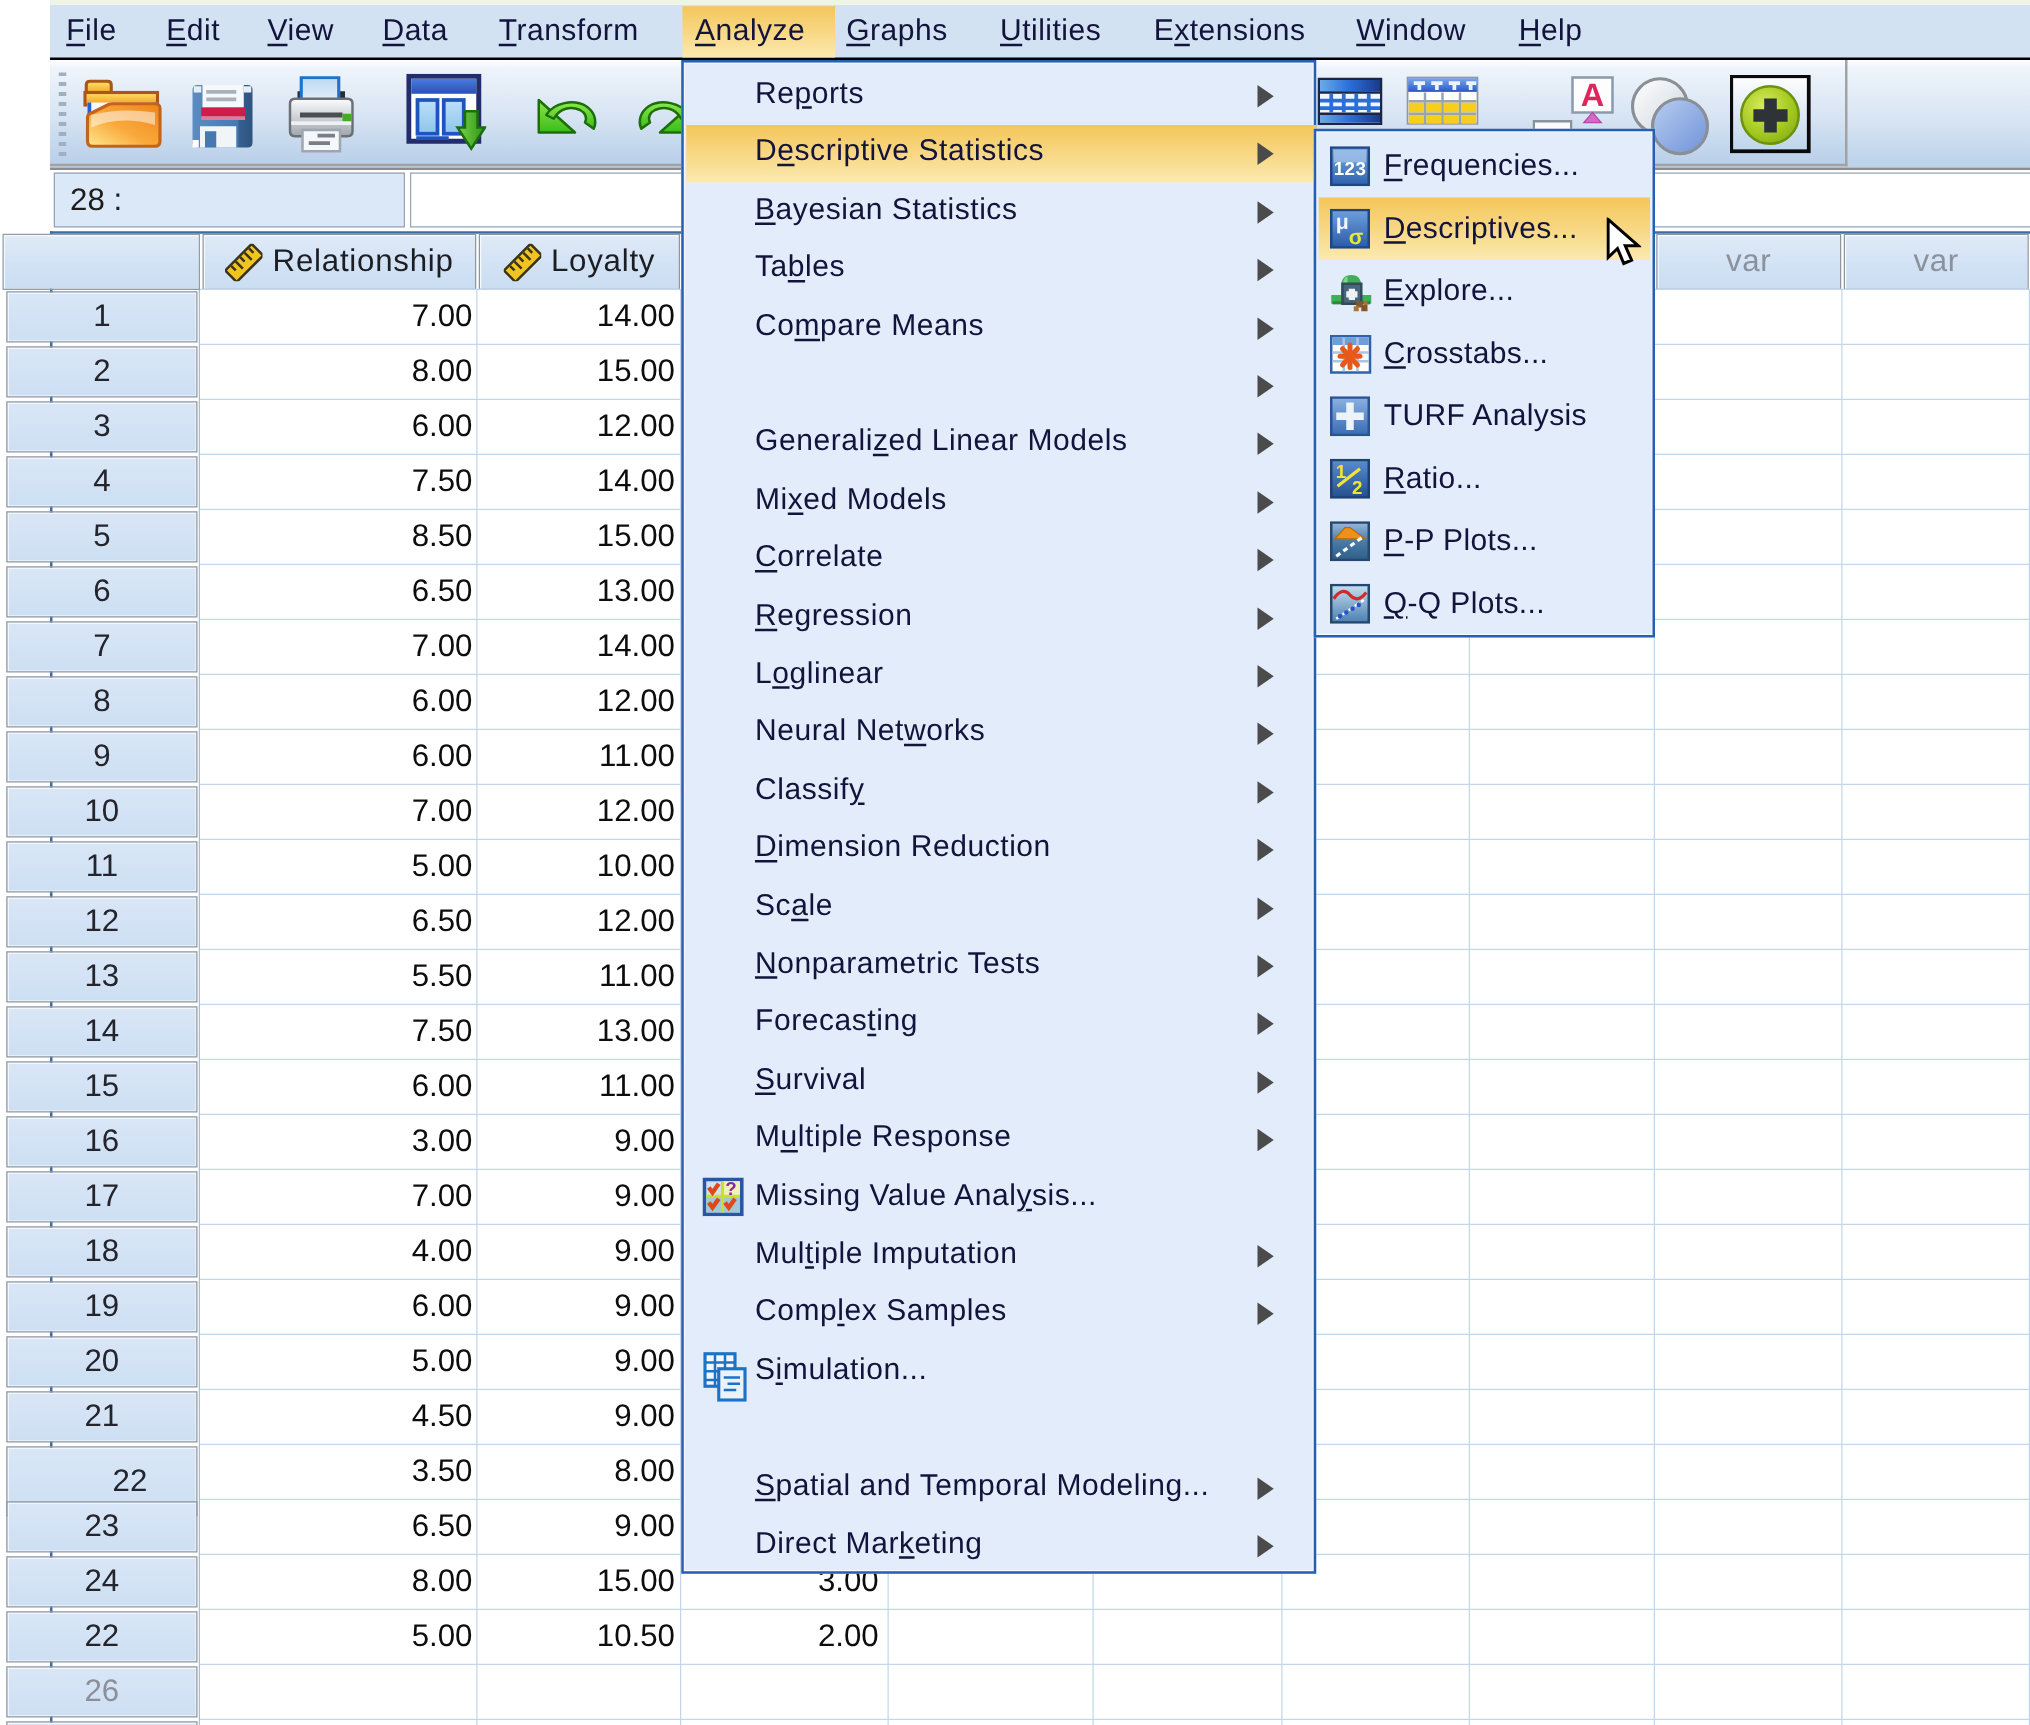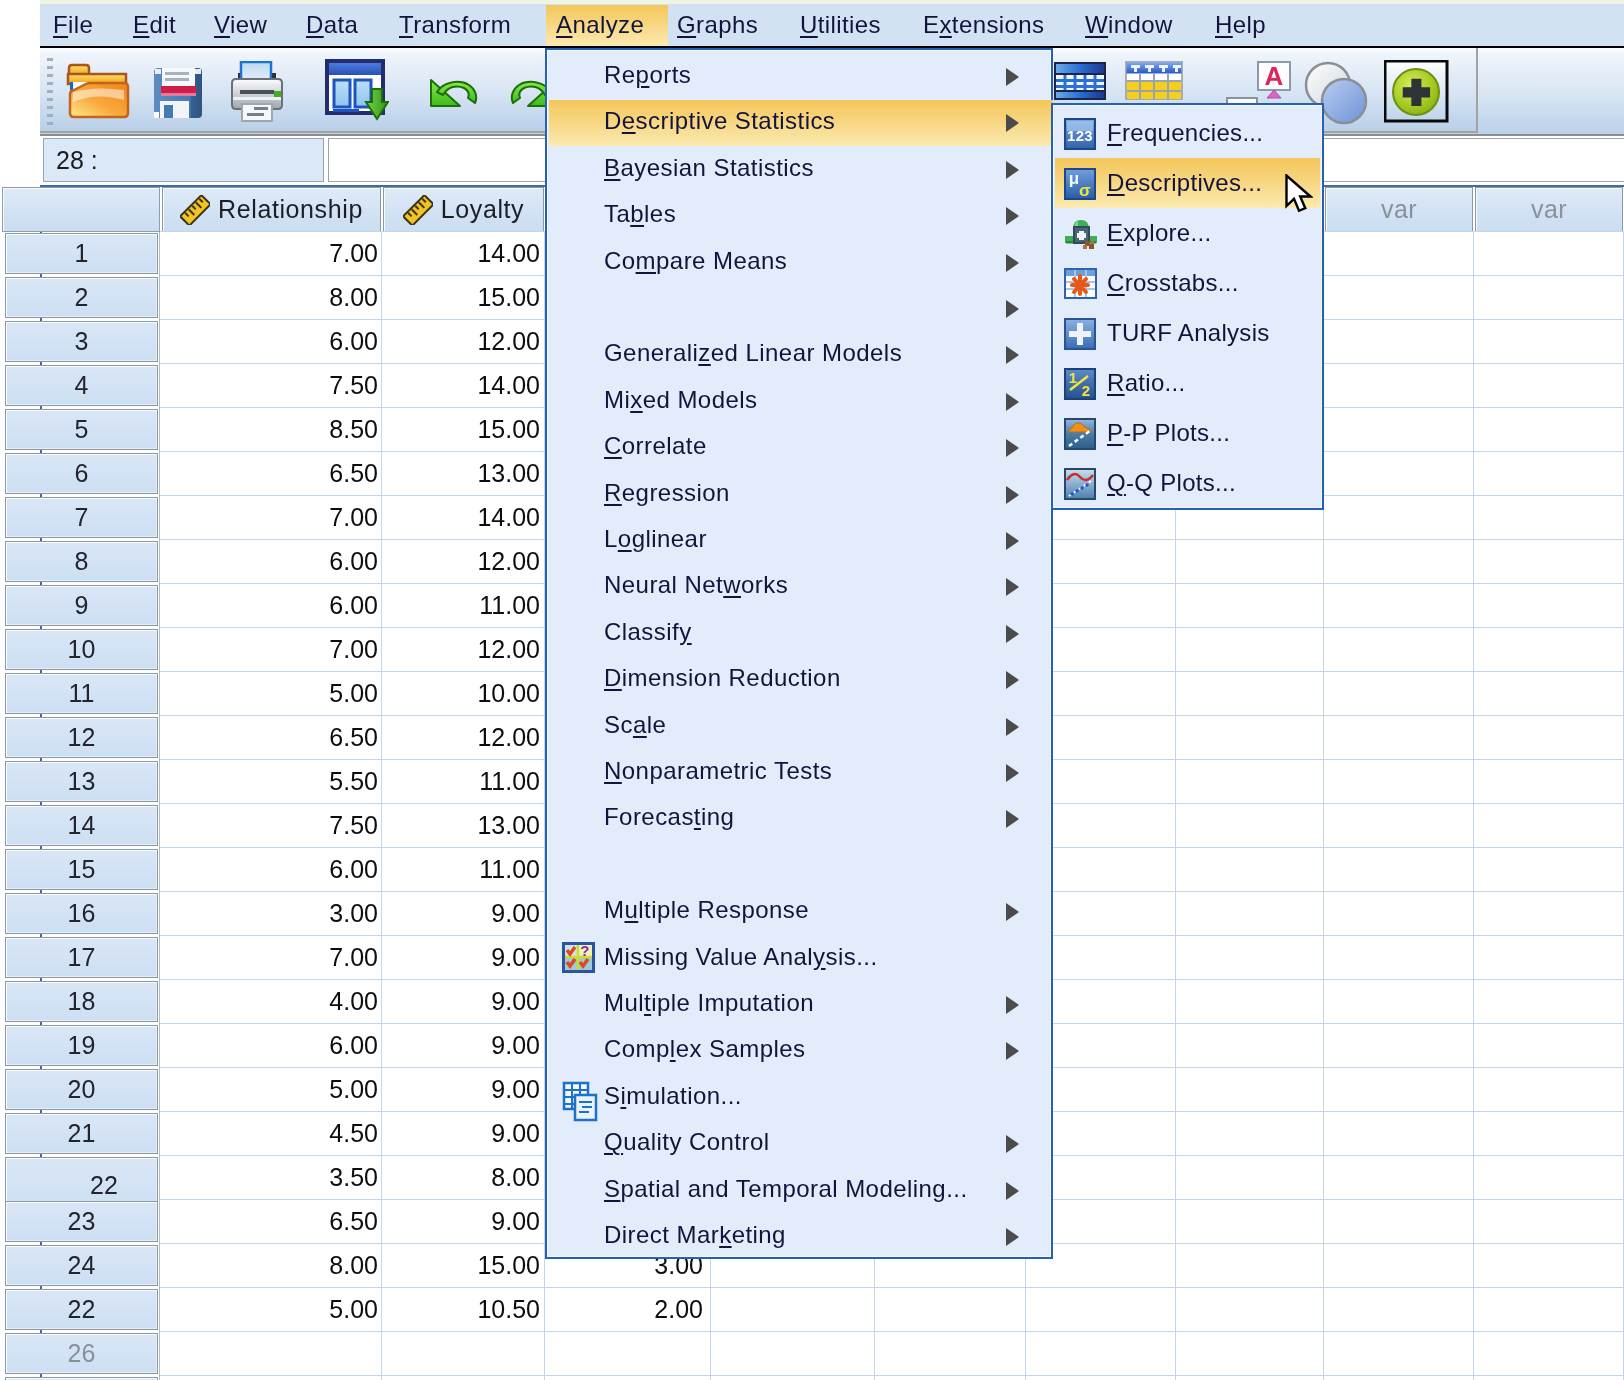--- a/index.html
+++ b/index.html
@@ -466,20 +466,24 @@
       <span class="arr"></span>
     </div>
 <div class="menuitem" style="top:699.9999999999998px">
       <span class="txt"><u>N</u>onparametric Tests</span>
       <span class="arr"></span>
     </div>
 <div class="menuitem" style="top:746.3999999999997px">
       <span class="txt">Forecas<u>t</u>ing</span>
       <span class="arr"></span>
     </div>
+<div class="menuitem" style="top:792.7999999999997px">
+      <span class="txt"><u>S</u>urvival</span>
+      <span class="arr"></span>
+    </div>
 <div class="menuitem" style="top:839.1999999999997px">
       <span class="txt">M<u>u</u>ltiple Response</span>
       <span class="arr"></span>
     </div>
 <div class="menuitem" style="top:885.5999999999997px">
       <span class="micon"><svg width="33" height="31" viewBox="0 0 33 31">
 <rect x="1.5" y="1.5" width="30" height="28" fill="#cfe2f2" stroke="#2a55a0" stroke-width="3"></rect>
 <rect x="16" y="3" width="14" height="12" fill="#f2f0b8"></rect>
 <rect x="3" y="15" width="27" height="13" fill="#9fc8d8"></rect>
 <g stroke="#c8e028" stroke-width="2.5">
@@ -517,24 +521,20 @@
           </g>
 <rect x="13" y="14" width="21" height="25" fill="#eaf2fa" stroke="#1c72c8" stroke-width="2.5"></rect>
 <g stroke="#1c72c8" stroke-width="2">
             <line x1="17" y1="21" x2="30" y2="21"></line>
             <line x1="20" y1="26" x2="30" y2="26"></line>
             <line x1="17" y1="31" x2="27" y2="31"></line>
           </g>
 </svg></span>
       <span class="txt">S<u>i</u>mulation...</span>
     </div>
-<div class="menuitem" style="top:1071.1999999999998px">
-      <span class="txt"><u>Q</u>uality Control</span>
-      <span class="arr"></span>
-    </div>
 <div class="menuitem" style="top:1117.6px">
       <span class="txt"><u>S</u>patial and Temporal Modeling...</span>
       <span class="arr"></span>
     </div>
 <div class="menuitem" style="top:1164.0px">
       <span class="txt">Direct Mar<u>k</u>eting</span>
       <span class="arr"></span>
     </div>
 </div>
 <div class="abs" id="submenu">

